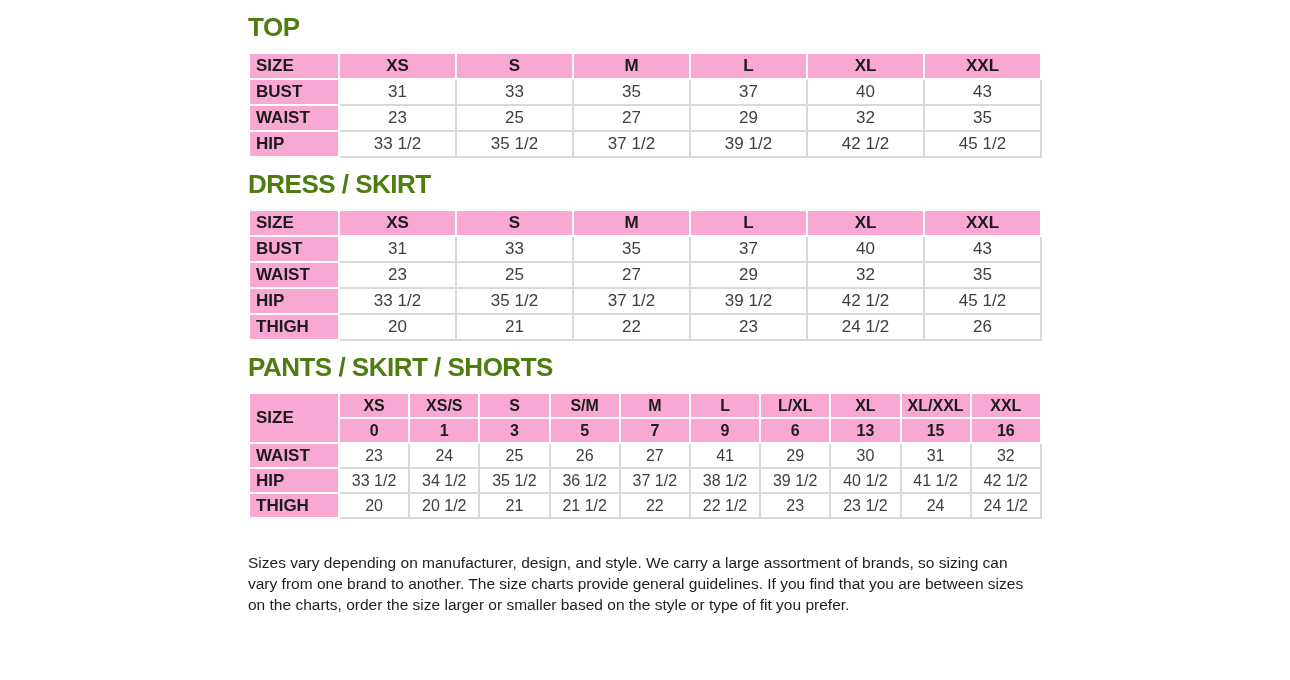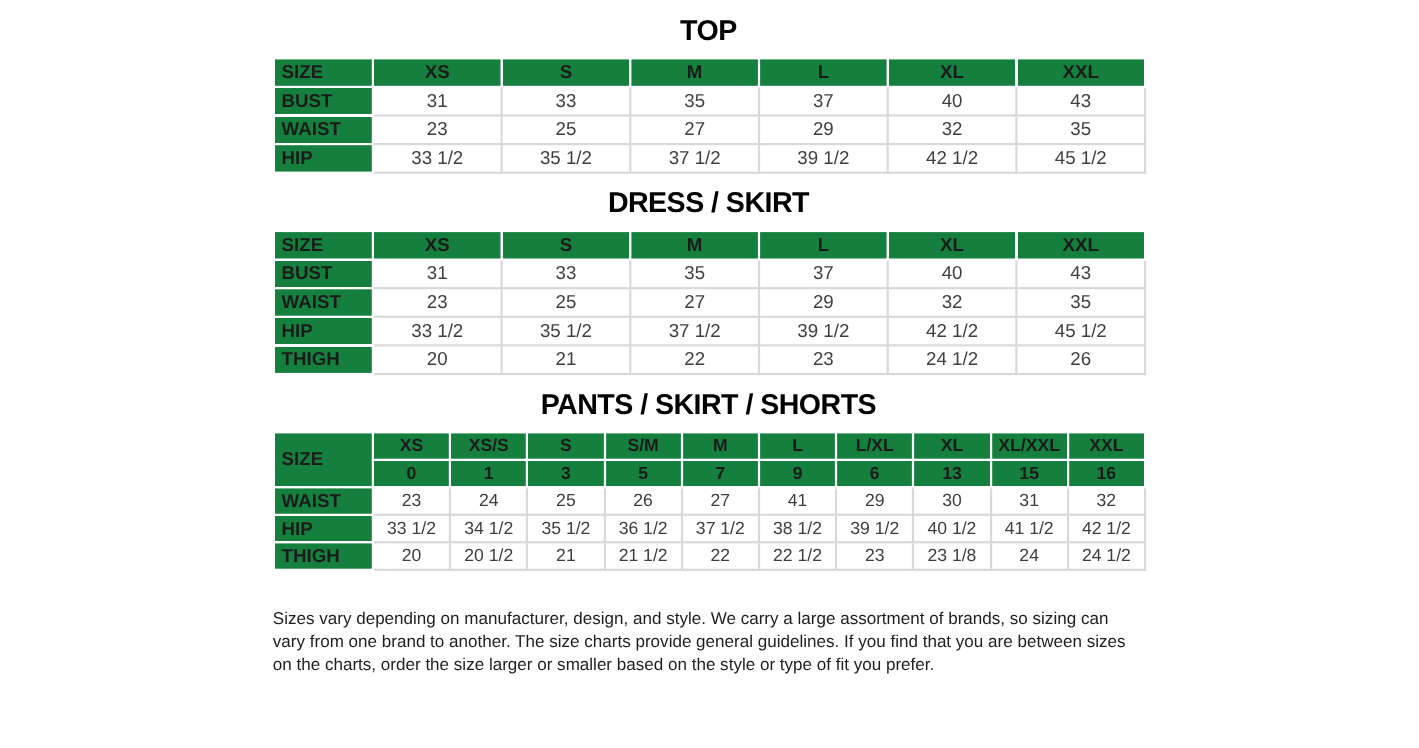--- a/index.html
+++ b/index.html
@@ -6,25 +6,25 @@
   html, body { background: #ffffff; }
   body {
     width: 1290px; height: 680px; overflow: hidden;
     font-family: "Liberation Sans", sans-serif;
     color: #1b1b1b;
   }
   .content {
     position: absolute; left: 248px; top: 0; width: 792px;
   }
   .section-title {
-    text-align: center;
+    text-align: left;
     font-size: 26px;
     font-weight: 700;
     letter-spacing: -0.5px;
-    color: #000000;
+    color: #4d7c0f;
     margin-top: 11px;
     margin-bottom: 9px;
   }
   .section-title.first { margin-top: 12px; }
   table.chart {
     border-collapse: collapse;
     table-layout: fixed;
     width: 792px;
   }
   table.chart th, table.chart td {
@@ -34,21 +34,21 @@
     vertical-align: middle;
     overflow: hidden;
     white-space: nowrap;
   }
   table.chart.pants th, table.chart.pants td {
     height: 25px;
     font-size: 16px;
   }
   
   table.chart th {
-    background: #15803d;
+    background: #f9a8d4;
     border: 2px solid #ffffff;
     font-weight: 700;
     color: #1b1b1b;
   }
   table.chart th.lbl {
     text-align: left;
     padding-left: 6px;
     font-size: 17px;
   }
   
@@ -251,21 +251,21 @@
     </tr>
     <tr>
       <th class="lbl">THIGH</th>
       <td>20</td>
       <td>20 1/2</td>
       <td>21</td>
       <td>21 1/2</td>
       <td>22</td>
       <td>22 1/2</td>
       <td>23</td>
-      <td>23 1/8</td>
+      <td>23 1/2</td>
       <td>24</td>
       <td>24 1/2</td>
     </tr>
   </tbody>
     </table>
 
   <p class="footer-note">Sizes vary depending on manufacturer, design, and style. We carry a large assortment of brands, so sizing can vary from one brand to another. The size charts provide general guidelines. If you find that you are between sizes on the charts, order the size larger or smaller based on the style or type of fit you prefer.</p>
 
 </div>
 

